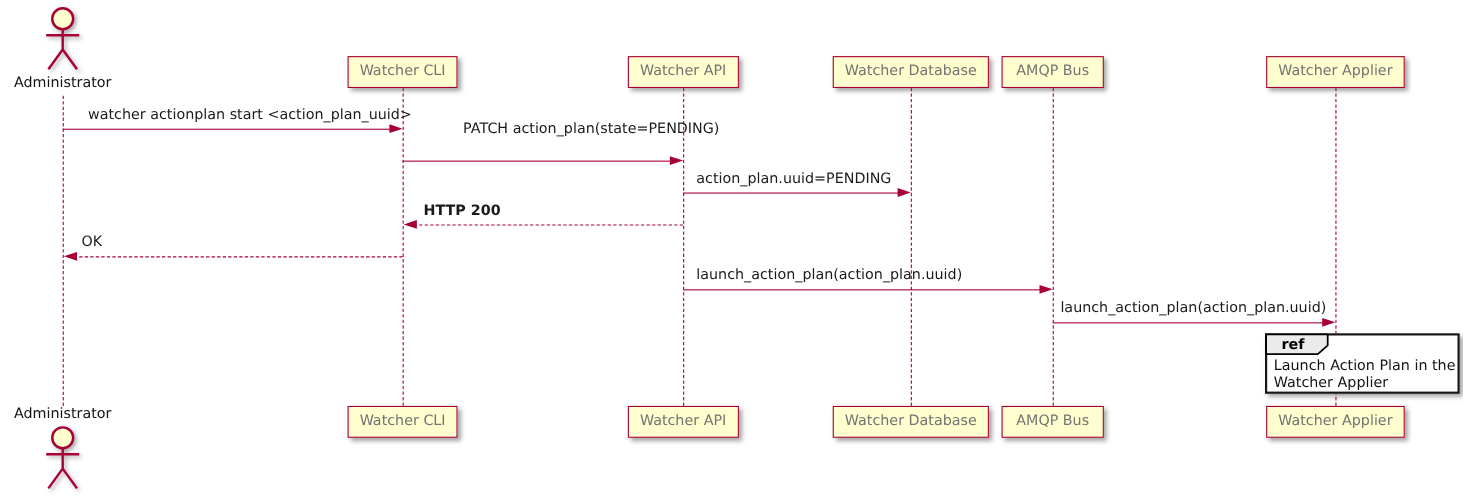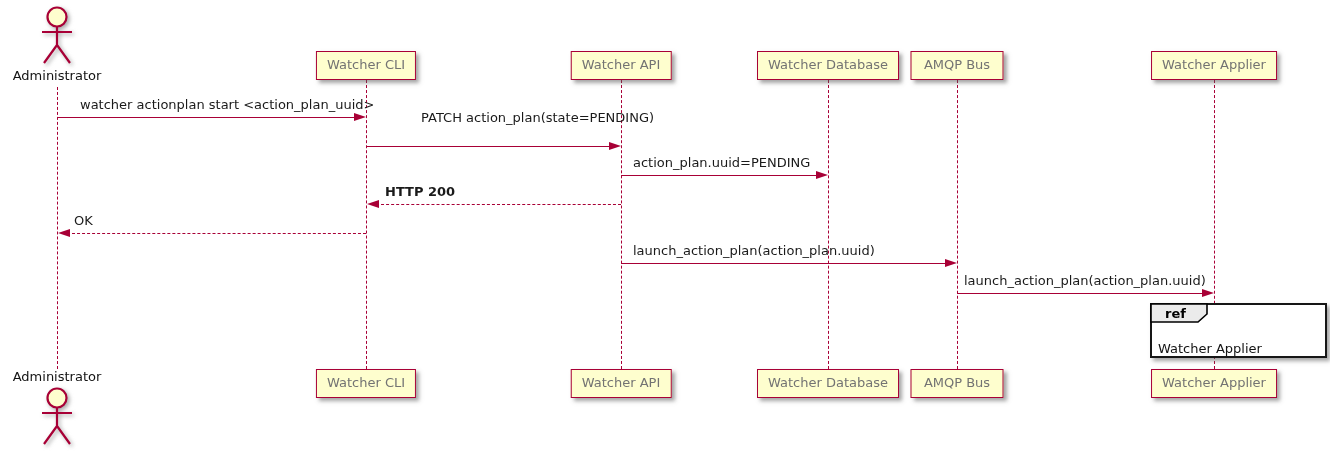--- a/index.html
+++ b/index.html
@@ -114,15 +114,16 @@
     <div class="actor-label" style="left: 57px; top: 370px;">Administrator</div>
     <div class="actor-figure" style="left: 57px; top: 386px;"><svg width="44" height="62" viewBox="0 0 44 62">
         <circle cx="22" cy="12" r="9.5" fill="#FEFECE" stroke="#A80036" stroke-width="2.2"></circle>
         <path d="M22 21.5 V40 M7 27 H37 M22 40 L9 58 M22 40 L35 58" fill="none" stroke="#A80036" stroke-width="2.2"></path>
       </svg></div>
     <div class="ref-box" style="left: 1150px; top: 303px; width: 177px; height: 55px; text-align: center;">
       <svg class="ref-tab" width="60" height="21">
         <path d="M1 1 H57 V11 L48 19 H1 Z" fill="#EBEBEB" stroke="#000" stroke-width="1.6"></path>
       </svg>
       <div class="ref-keyword">ref</div>
+      <div class="ref-text-line" style="top:20px">Launch Action Plan in the</div>
       <div class="ref-text-line" style="top:36px">Watcher Applier</div>
     </div>
   </div>
 
 </body></html>

